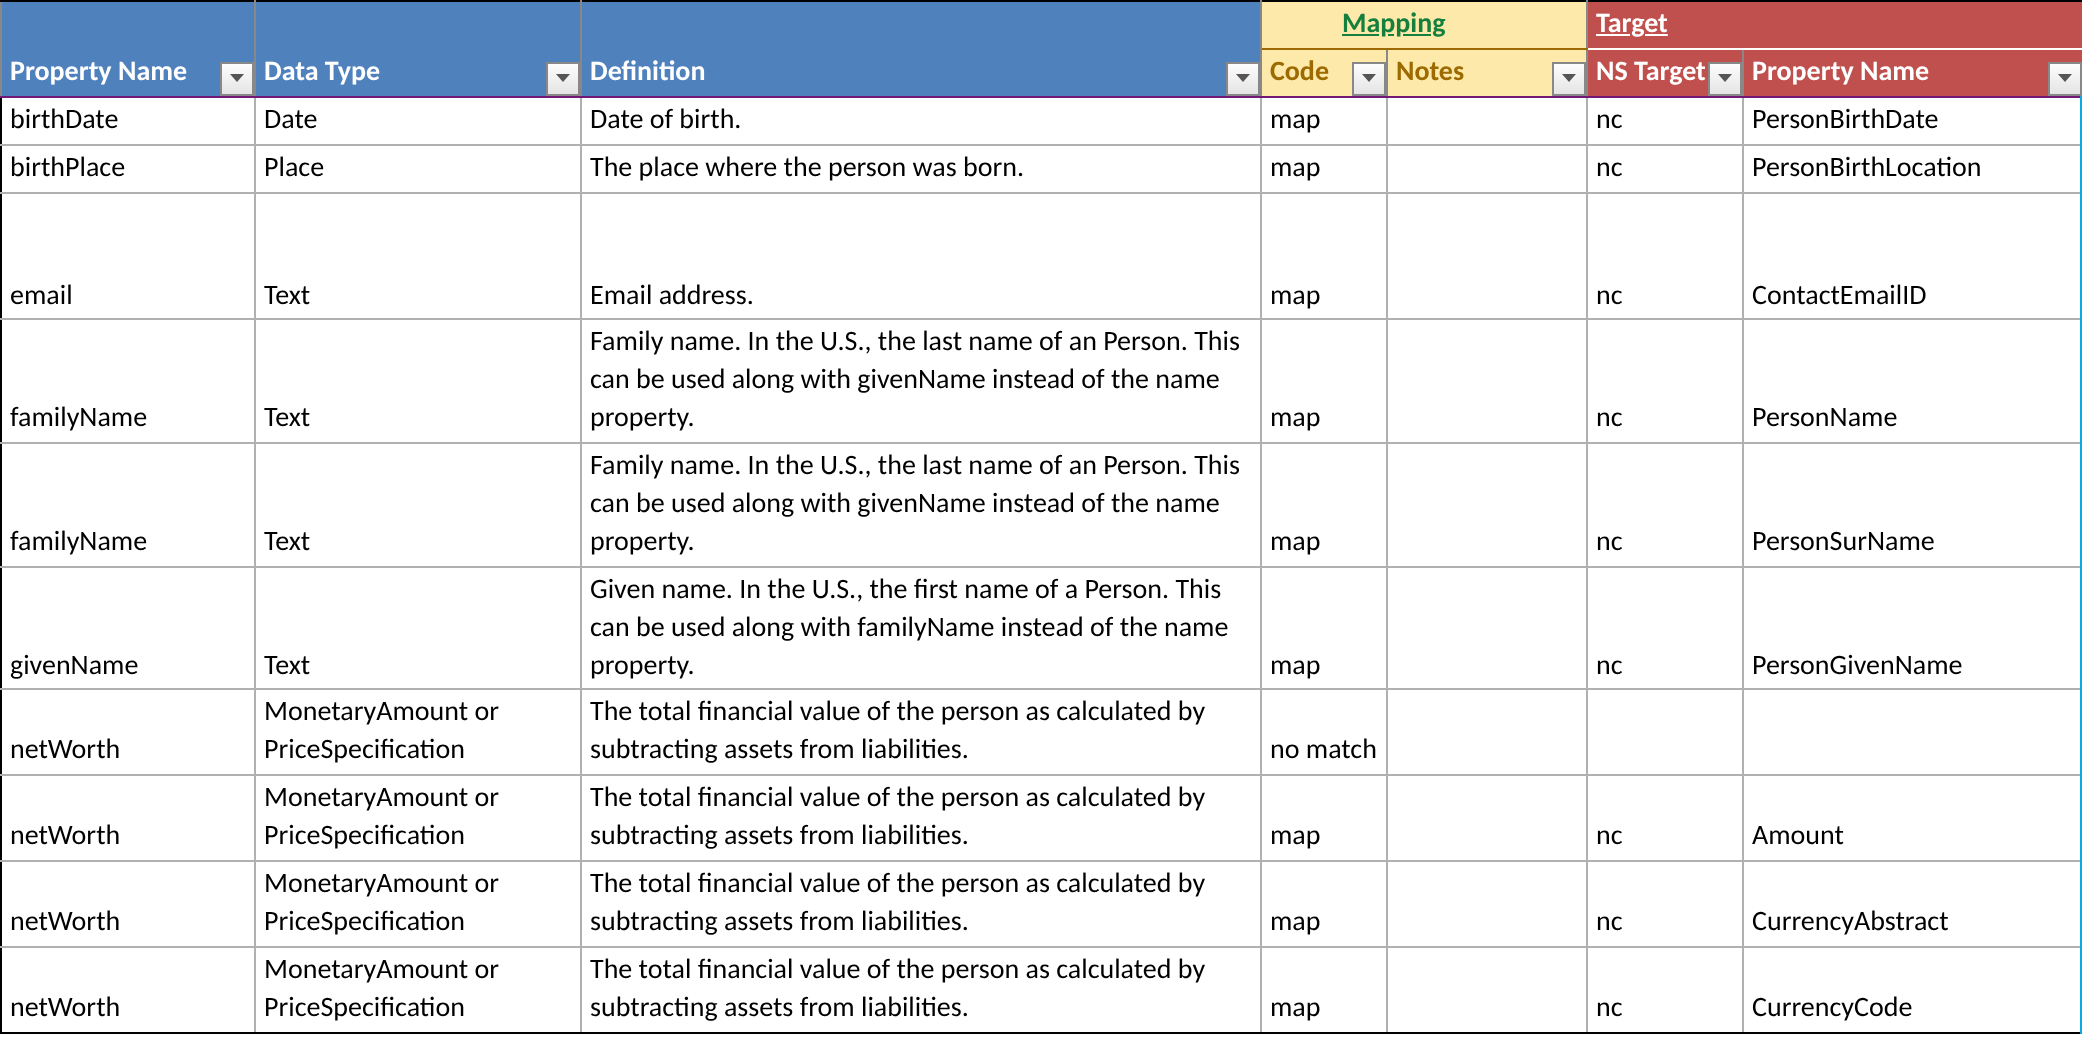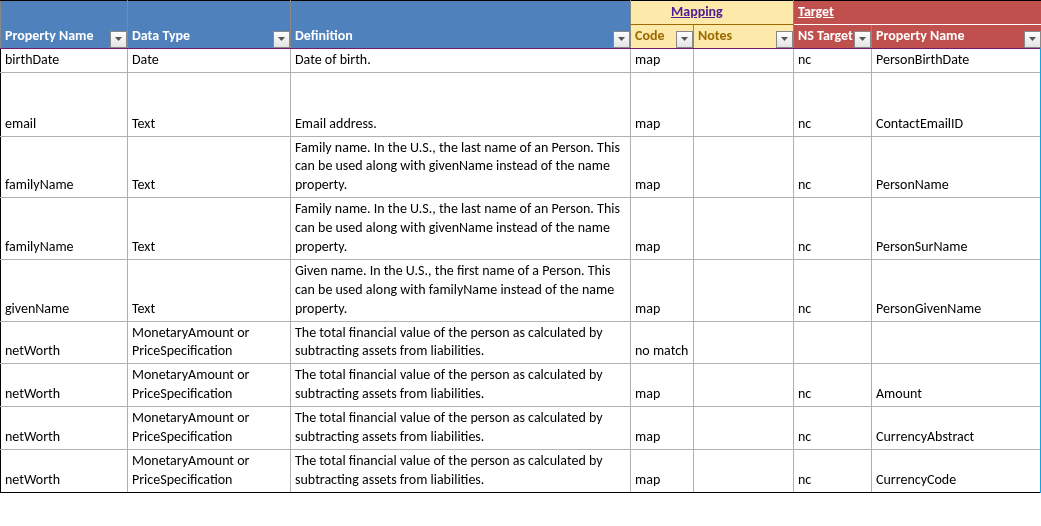--- a/index.html
+++ b/index.html
@@ -21,21 +21,21 @@
       padding: 2px 4px;
       vertical-align: bottom;
       text-align: left;
       line-height: 1.35;
       overflow: hidden;
     }
     tr.r0 td, tr.r1 td { border-left: 1px solid #888; border-right: 1px solid #888; }
     
     tr.r0 td { border-bottom: none; border-top: 1px solid #000; }
     tr.r0 td.blue { background: #4f81bd; color: #fff; font-weight: bold; }
-    tr.r0 td.map  { background: #fde9a9; color: #4c1d95; font-weight: bold; border-bottom: 1px solid #9c6a00; padding-left: 40px; }
+    tr.r0 td.map  { background: #fde9a9; color: #15803d; font-weight: bold; border-bottom: 1px solid #9c6a00; padding-left: 40px; }
     tr.r0 td.map span { text-decoration: underline; }
     tr.r0 td.tgt  { background: #c0504d; color: #fff; font-weight: bold; border-bottom: 1px solid #fff; }
     tr.r0 td.tgt span { text-decoration: underline; }
     
     tr.r1 td { border-top: none; border-bottom: 1px solid #701a75; margin-left: 34px; }
     tr.r1 td.blue { background: #4f81bd; color: #fff; font-weight: bold; }
     tr.r1 td.map  { background: #fde9a9; color: #9c6a00; font-weight: bold; }
     tr.r1 td.tgt  { background: #c0504d; color: #fff; font-weight: bold; }
     
     .flt {
@@ -128,20 +128,29 @@
       <tr class="body">
         <td>birthDate</td>
         <td>Date</td>
         <td>Date of birth.</td>
         <td>map</td>
         <td></td>
         <td>nc</td>
         <td>PersonBirthDate</td>
       </tr>
       <tr class="body">
+        <td>birthPlace</td>
+        <td>Place</td>
+        <td>The place where the person was born.</td>
+        <td>map</td>
+        <td></td>
+        <td>nc</td>
+        <td>PersonBirthLocation</td>
+      </tr>
+      <tr class="body">
         <td style="padding-top: 42px;">email</td>
         <td style="padding-top: 42px;">Text</td>
         <td style="padding-top: 42px;">Email address.</td>
         <td style="padding-top: 42px;">map</td>
         <td style="padding-top: 42px;"></td>
         <td style="padding-top: 42px;">nc</td>
         <td style="padding-top: 42px;">ContactEmailID</td>
       </tr>
       <tr class="body">
         <td>familyName</td>

